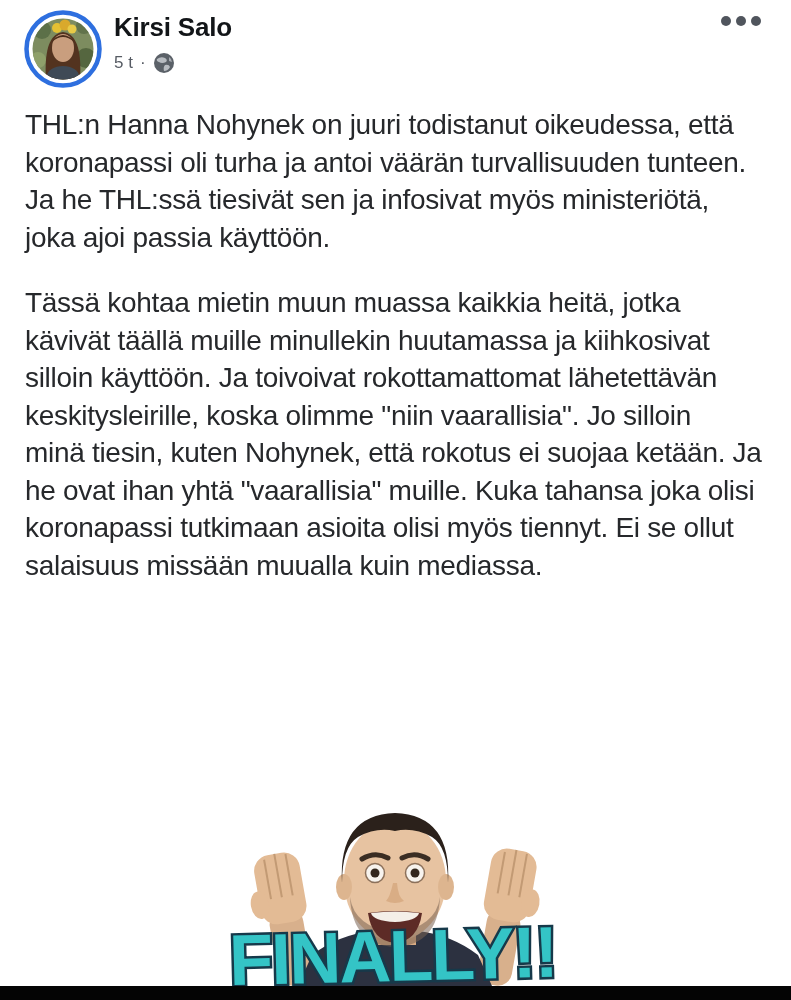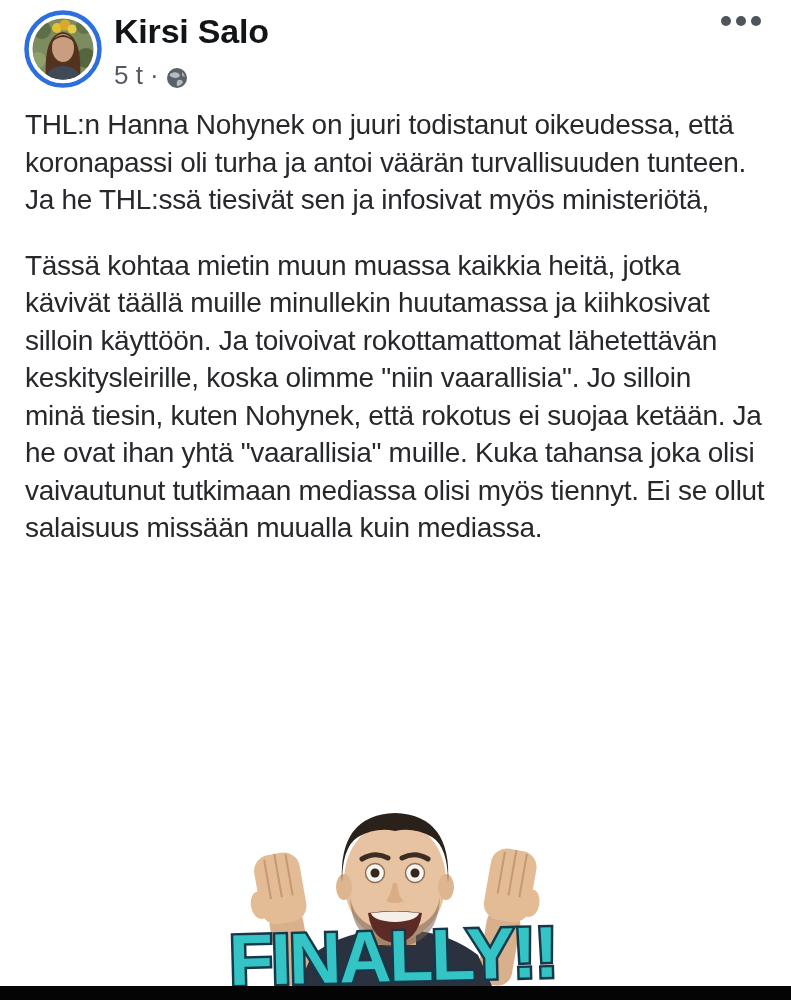--- a/index.html
+++ b/index.html
@@ -20,32 +20,32 @@
   }
   .avatar {
     position: absolute;
     left: 24px; top: 2px;
     width: 78px; height: 78px;
     border-radius: 50%;
     cursor: pointer;
   }
   .header-text { position: absolute; left: 114px; top: 4px; }
   .author-name {
-    font-size: 34px;
+    font-size: 26px;
     font-weight: bold;
     color: #121518;
     letter-spacing: -0.2px;
     cursor: pointer;
   }
   .meta-row {
     margin-top: 9px;
     display: flex;
     align-items: center;
     gap: 7px;
-    font-size: 26px;
+    font-size: 17px;
     color: #565b63;
   }
   .meta-row .globe { width: 22px; height: 22px; display: inline-block; }
   .menu-button {
     position: absolute;
     right: 26px; top: 4px;
     display: flex;
     gap: 5px;
     padding: 4px;
     cursor: pointer;
@@ -138,31 +138,32 @@
     <i></i>
   </div>
 </div>
 
 <div class="post-body">
 
   <div class="para">
     <div class="line">THL:n Hanna Nohynek on juuri todistanut oikeudessa, että</div>
     <div class="line">koronapassi oli turha ja antoi väärän turvallisuuden tunteen.</div>
     <div class="line">Ja he THL:ssä  tiesivät sen ja infosivat myös ministeriötä,</div>
+    <div class="line">joka ajoi passia käyttöön.</div>
   </div>
 
 
   <div class="para">
     <div class="line">Tässä kohtaa mietin muun muassa kaikkia heitä, jotka</div>
     <div class="line">kävivät täällä muille minullekin huutamassa ja kiihkosivat</div>
     <div class="line">silloin käyttöön. Ja toivoivat rokottamattomat lähetettävän</div>
     <div class="line">keskitysleirille, koska olimme "niin vaarallisia". Jo silloin</div>
     <div class="line">minä tiesin, kuten Nohynek, että rokotus ei suojaa ketään. Ja</div>
     <div class="line">he ovat ihan yhtä "vaarallisia" muille. Kuka tahansa joka olisi</div>
-    <div class="line">vaivautunut tutkimaan mediassa olisi myös tiennyt. Ei se ollut</div>
+    <div class="line">koronapassi tutkimaan asioita olisi myös tiennyt. Ei se ollut</div>
     <div class="line">salaisuus missään muualla kuin mediassa.</div>
   </div>
 
 
 </div>
 
 <div class="meme">
   <svg width="791" height="181" viewBox="0 0 791 181">
     <rect x="0" y="0" width="791" height="181" fill="#ffffff"></rect>
 

